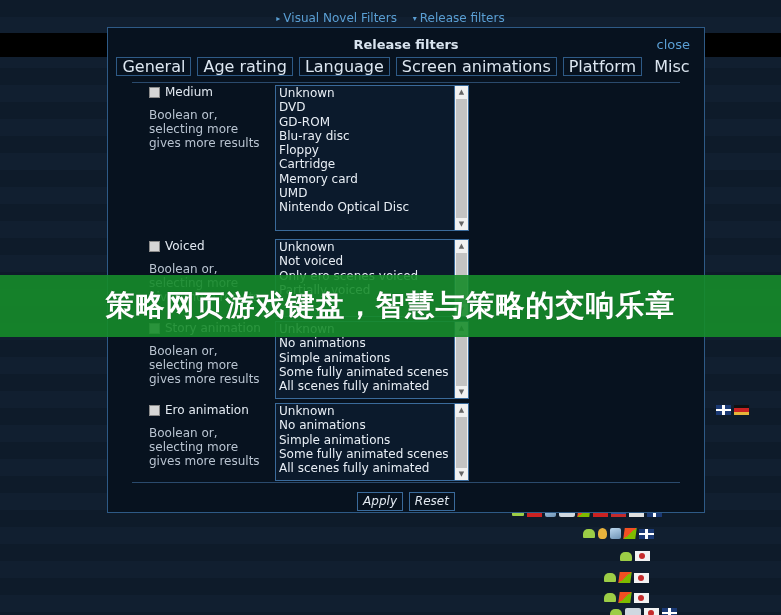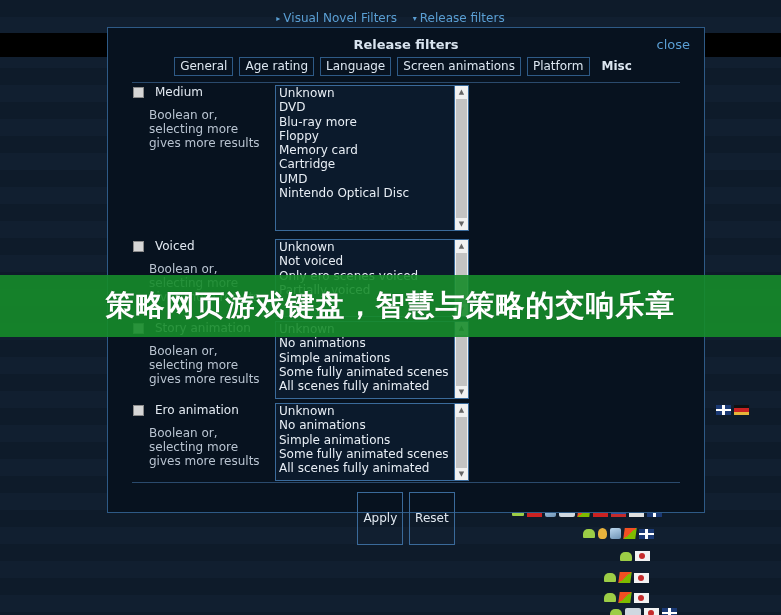--- a/index.html
+++ b/index.html
@@ -41,35 +41,35 @@
   }
   #dlg-close{
     position:absolute;top:9px;right:14px;color:#5a9fd4;font-size:13px;cursor:pointer;
   }
 
   #tabs{
     position:absolute;top:29px;left:0;right:0;text-align:center;white-space:nowrap;
   }
   .tab{
     display:inline-block;border:1px solid #2e5a86;padding:1px 5px;margin:0 3px;
-    font-size:12px;color:#dce6f0;cursor:pointer;background:transparent;
+    font-size:16px;color:#dce6f0;cursor:pointer;background:transparent;
     line-height:15px;
   }
-  .tab.active{border-color:transparent;font-weight:bold;}
+  .tab.active{border-color:transparent;}
 
   .hr{
     position:absolute;left:24px;right:24px;height:1px;background:#2a4a6d;
   }
   #hr-top{top:54px;}
   #hr-bottom{top:454px;}
 
   
   .frow{position:absolute;left:25px;width:548px;}
   .flabel{position:absolute;left:0;top:0;width:132px;}
-  .fcheckline{display:flex;align-items:flex-start;gap:11px;}
+  .fcheckline{display:flex;align-items:flex-start;gap:5px;margin-left:16px;}
   .cbox{
     width:11px;height:11px;background:#d6d6d6;border:1px solid #8a8a8a;
     box-sizing:border-box;flex:0 0 auto;margin-top:2px;cursor:pointer;
   }
   .cbox-label{font-size:12px;color:#e2e9f1;line-height:14px;}
   .fhint{
     margin-top:9px;margin-left:16px;font-size:12px;color:#b9c4d1;line-height:14px;width:118px;
   }
 
   .listwrap{
@@ -97,22 +97,22 @@
   .sb-down{bottom:0;}
   .sb-thumb{
     position:absolute;left:1px;right:1px;background:#c3c3c3;cursor:grab;
   }
 
   
   #footer{
     position:absolute;top:464px;left:0;right:0;text-align:center;
   }
   .btn{
-    display:inline-block;border:1px solid #3a6a9a;padding:18px 5px;margin:0 1px;
-    font-size:12px;color:#e2e9f1;background:transparent;cursor:pointer;line-height:15px;
+    display:inline-block;border:1px solid #3a6a9a;padding:1px 5px;margin:0 1px;
+    font-size:12px;color:#e2e9f1;background:transparent;cursor:pointer;line-height:15px;font-style:italic;
   }
 
   
   .iconrow{position:absolute;white-space:nowrap;font-size:0;z-index:3;}
   .ic{display:inline-block;width:14px;height:11px;margin-right:3px;vertical-align:middle;}
   .ic-android{background:#9ccd46;border-radius:5px 5px 1px 1px;height:9px;width:12px;}
   .ic-linux{background:#e8b33c;border-radius:50% 50% 40% 40%;width:9px;height:11px;}
   .ic-mac{background:linear-gradient(160deg,#bcd8ef,#6e93b5);border-radius:2px;width:11px;height:11px;}
   .ic-win{background:
       linear-gradient(135deg,#f25022 0 50%,#7fba00 50% 100%);
@@ -263,24 +263,25 @@
           <div class="fcheckline">
             <span class="cbox"></span>
             <span class="cbox-label">Medium</span>
           </div>
           <div class="fhint">Boolean or, selecting more gives more results</div>
         </div>
         <div class="listwrap" style="height: 146px;">
           <div class="listbox">
             <div class="lopt">Unknown</div>
             <div class="lopt">DVD</div>
-            <div class="lopt">Blu-ray more</div>
+            <div class="lopt">GD-ROM</div>
+            <div class="lopt">Blu-ray disc</div>
             <div class="lopt">Floppy</div>
+            <div class="lopt">Cartridge</div>
             <div class="lopt">Memory card</div>
-            <div class="lopt">Cartridge</div>
             <div class="lopt">UMD</div>
             <div class="lopt">Nintendo Optical Disc</div>
           </div>
           <div class="sbar">
             <div class="sb-arrow sb-up">▲</div>
             <div class="sb-thumb" style="top: 13px; height: 120px;"></div>
             <div class="sb-arrow sb-down">▼</div>
           </div>
         </div>
       </div>

